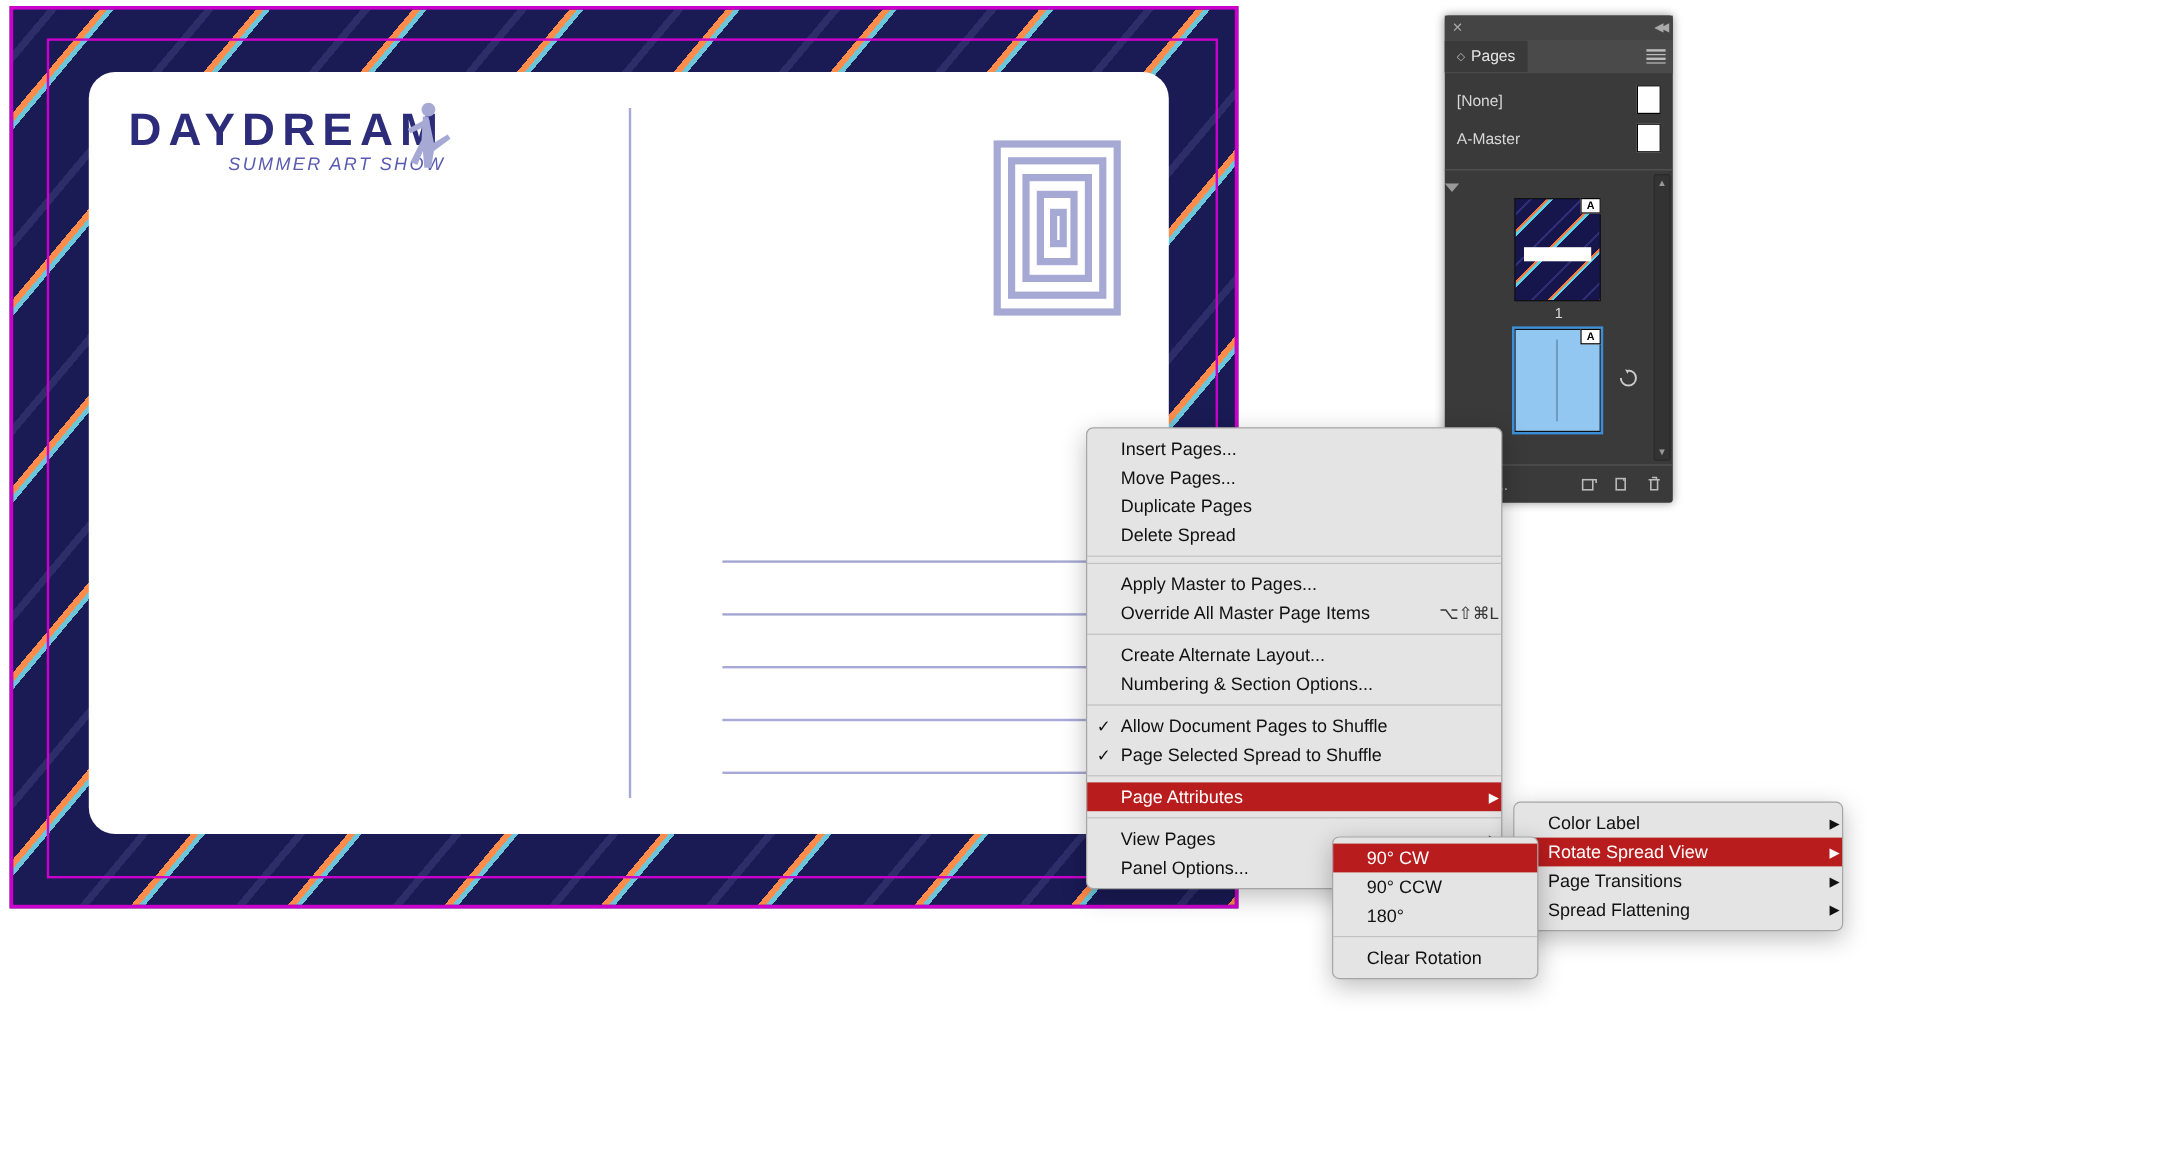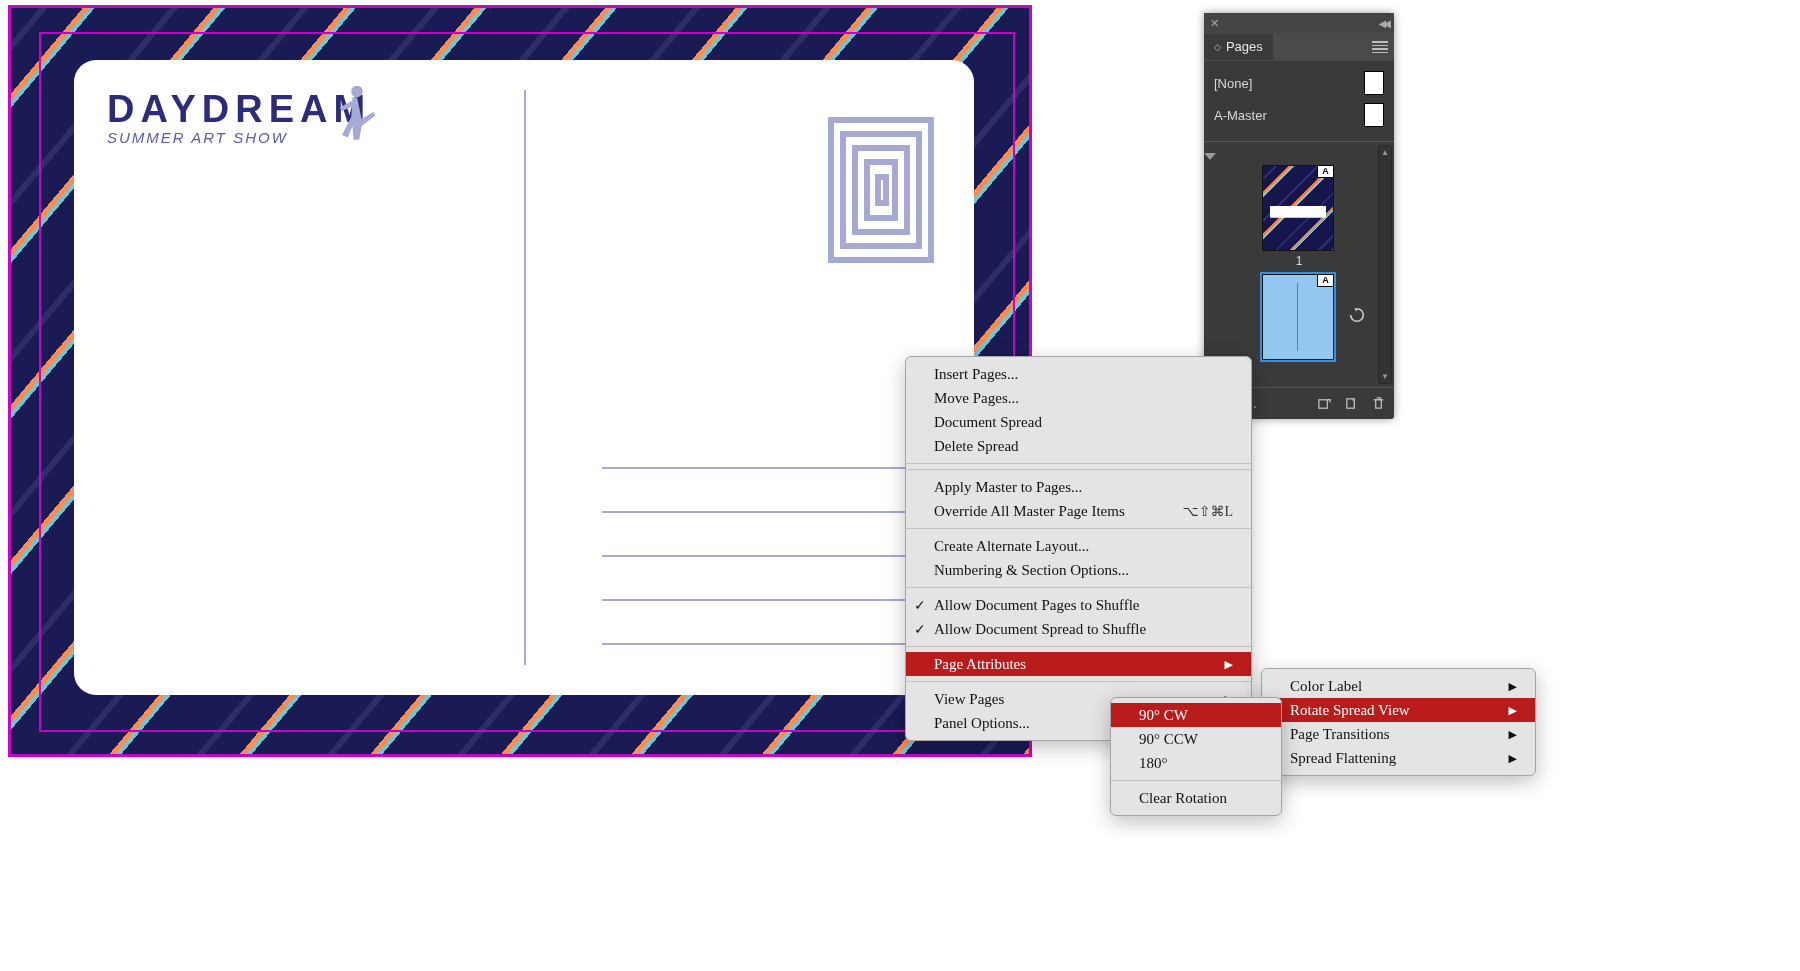--- a/index.html
+++ b/index.html
@@ -56,21 +56,21 @@
       letter-spacing: 6px;
       color: #2c2c7a;
       display: inline-block;
     }
     .logo-sub {
       font-family: "Arial", sans-serif;
       font-style: italic;
       font-size: 15px;
       letter-spacing: 2px;
       color: #5a5ab3;
-      text-align: left;
+      text-align: right;
       margin-top: -2px;
     }
     .logo-figure {
       position: absolute;
       left: 260px;
       top: 24px;
       width: 46px;
       height: 70px;
       color: #a6a9d4;
     }
@@ -306,25 +306,24 @@
       border-radius: 6px;
       box-shadow: 0 6px 20px rgba(0,0,0,0.25);
       padding: 5px 0;
       font-size: 15px;
       color: #111;
     }
     .menu-item {
       height: 24px;
       display: flex;
       align-items: center;
-      padding: 0 18px 0 28px;
+      padding: 0 2px 0 28px;
       white-space: nowrap;
       position: relative;
       cursor: default;
-      font-family: Liberation Serif, serif;
     }
     .menu-item.highlight {
       background: #b91c1c;
       color: #fff;
     }
     .menu-item .check {
       position: absolute;
       left: 8px;
       font-size: 14px;
     }
@@ -457,21 +456,21 @@
 </div>
 
 <div class="menu context-menu">
   <div class="menu-item">
       <span>Insert Pages...</span>
     </div>
   <div class="menu-item">
       <span>Move Pages...</span>
     </div>
   <div class="menu-item">
-      <span>Document Spread</span>
+      <span>Duplicate Pages</span>
     </div>
   <div class="menu-item">
       <span>Delete Spread</span>
     </div>
   <div class="menu-sep"></div>
   <div class="menu-sep"></div>
   <div class="menu-item">
       <span>Apply Master to Pages...</span>
     </div>
   <div class="menu-item">
@@ -485,21 +484,21 @@
   <div class="menu-item">
       <span>Numbering &amp; Section Options...</span>
     </div>
   <div class="menu-sep"></div>
   <div class="menu-item">
     <span class="check">✓</span>
     <span>Allow Document Pages to Shuffle</span>
   </div>
   <div class="menu-item">
     <span class="check">✓</span>
-    <span>Allow Document Spread to Shuffle</span>
+    <span>Page Selected Spread to Shuffle</span>
   </div>
   <div class="menu-sep"></div>
   <div class="menu-item highlight">
     <span>Page Attributes</span>
     <span class="submenu-arrow">▶</span>
   </div>
   <div class="menu-sep"></div>
   <div class="menu-item">
     <span>View Pages</span>
     <span class="submenu-arrow">▶</span>

